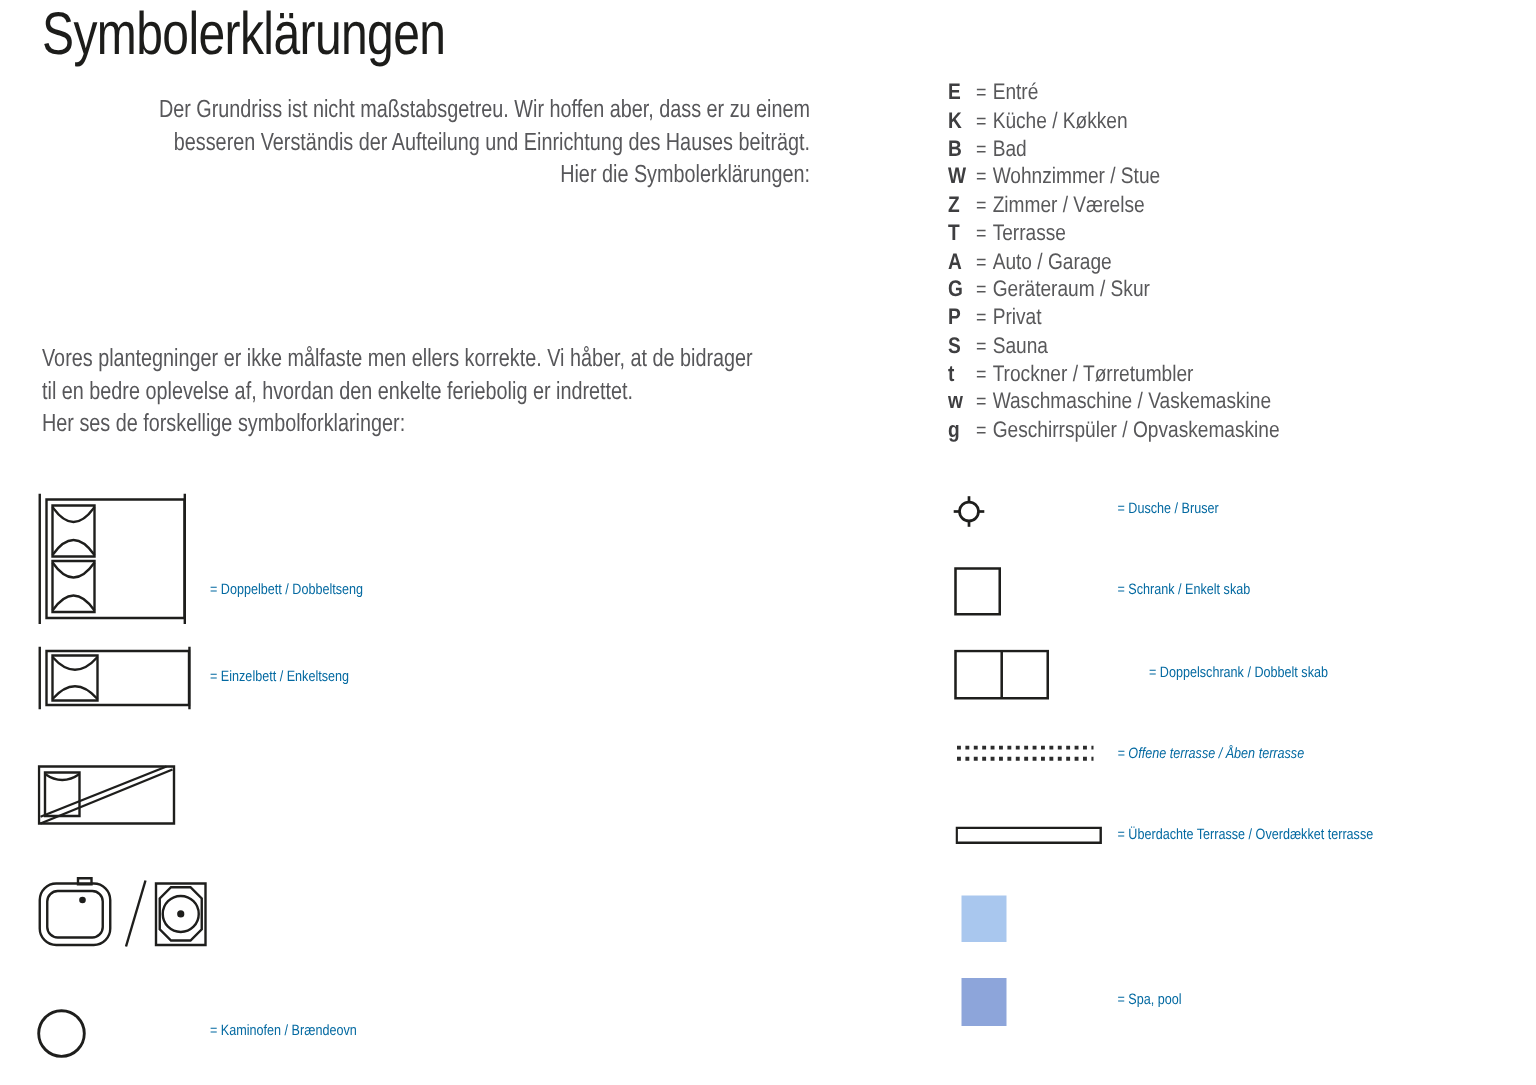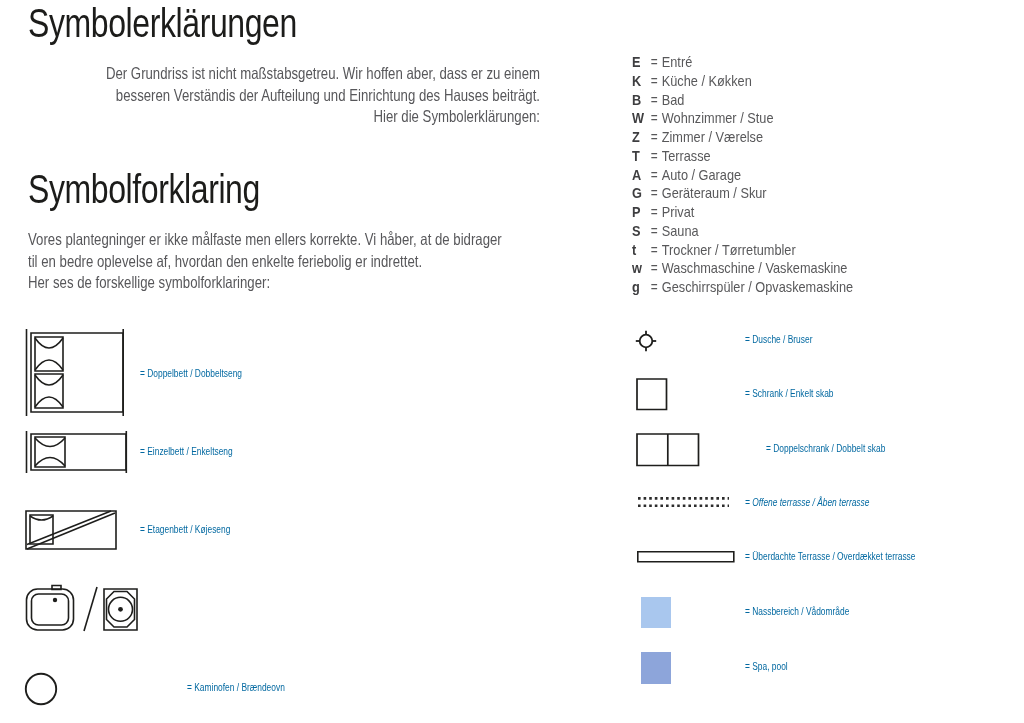--- a/index.html
+++ b/index.html
@@ -40,23 +40,20 @@
   <div class="abs" style="left:28px;top:1px;">
     <span class="h1 cond">Symbolerklärungen</span>
   </div>
 
   <div class="abs" style="left:28px;top:63px;text-align:right;">
     <span class="para cond">Der Grundriss ist nicht maßstabsgetreu. Wir hoffen aber, dass er zu einem
 besseren Verständis der Aufteilung und Einrichtung des Hauses beiträgt.
 Hier die Symbolerklärungen:</span>
   </div>
 
-  <div class="abs" style="left:28px;top:167px;">
-    <span class="h1 cond">Symbolforklaring</span>
-  </div>
 
   <div class="abs" style="left:28px;top:229px;">
     <span class="para cond">Vores plantegninger er ikke målfaste men ellers korrekte. Vi håber, at de bidrager
 til en bedre oplevelse af, hvordan den enkelte feriebolig er indrettet.
 Her ses de forskellige symbolforklaringer:</span>
   </div>
 
   <div class="abs codes">
     <div class="code-row">
       <span class="code-letter">E</span>
@@ -131,21 +128,21 @@
       <line class="stroke" x1="2.5" y1="0" x2="2.5" y2="87"></line>
       <line class="stroke" x1="99.2" y1="0" x2="99.2" y2="87"></line>
       <rect class="stroke" x="11" y="8" width="28" height="34"></rect>
       <path class="stroke" d="M11,9 Q25,29 39,9"></path>
       <path class="stroke" d="M11,41 Q25,21 39,41"></path>
       <rect class="stroke" x="11" y="45" width="28" height="34"></rect>
       <path class="stroke" d="M11,46 Q25,66 39,46"></path>
       <path class="stroke" d="M11,78 Q25,58 39,78"></path>
     </svg>
   </div>
-  <div class="abs sym-label" style="left:140px;top:364px;text-decoration:underline;">
+  <div class="abs sym-label" style="left:140px;top:384px;text-decoration:underline;">
     <span class="cond-mid">= Doppelbett / Dobbeltseng</span>
   </div>
 
   <div class="abs" style="left:24px;top:431px;">
     <svg class="icon" width="106" height="42" viewBox="0 0 106 42">
       <rect class="stroke" x="7" y="3" width="95" height="36"></rect>
       <line class="stroke" x1="2.5" y1="0" x2="2.5" y2="42"></line>
       <line class="stroke" x1="102.3" y1="0" x2="102.3" y2="42"></line>
       <rect class="stroke" x="11" y="6" width="30" height="30"></rect>
       <path class="stroke" d="M11,7 Q26,24 41,7"></path>
@@ -157,23 +154,20 @@
   </div>
 
   <div class="abs" style="left:25px;top:509px;">
     <svg class="icon" width="93" height="42" viewBox="0 0 93 42">
       <rect class="stroke" x="1" y="2" width="90" height="38"></rect>
       <rect class="stroke" x="5" y="6" width="23" height="29"></rect>
       <path class="stroke" d="M5,7 Q16.5,15 28,7"></path>
       <line class="stroke" x1="2" y1="40" x2="90" y2="4"></line>
       <line class="stroke" x1="2" y1="35.5" x2="86" y2="2"></line>
     </svg>
-  </div>
-  <div class="abs sym-label" style="left:140px;top:520px;">
-    <span class="cond-mid">= Etagenbett / Køjeseng</span>
   </div>
 
   <div class="abs" style="left:25px;top:584px;">
     <svg class="icon" width="113" height="50" viewBox="0 0 113 50">
       <rect class="stroke" x="27" y="1.5" width="9" height="4"></rect>
       <rect class="stroke" x="1.5" y="5" width="47" height="41" rx="11"></rect>
       <rect class="stroke" x="6.5" y="10" width="37" height="31" rx="7"></rect>
       <circle class="fill-dot" cx="30" cy="16" r="2.2"></circle>
       <line class="stroke" x1="59" y1="47" x2="72" y2="3"></line>
       <rect class="stroke" x="79" y="5" width="33" height="41"></rect>
@@ -181,21 +175,21 @@
       <circle class="stroke" cx="95.5" cy="25.3" r="12"></circle>
       <circle class="fill-dot" cx="95.5" cy="25.3" r="2.4"></circle>
     </svg>
   </div>
 
   <div class="abs" style="left:24px;top:672px;">
     <svg class="icon" width="34" height="34" viewBox="0 0 34 34">
       <circle class="stroke" cx="17" cy="17" r="15.2" style="stroke-width:1.9"></circle>
     </svg>
   </div>
-  <div class="abs sym-label" style="left:140px;top:678px;margin-left:47px;">
+  <div class="abs sym-label" style="left:140px;top:678px;">
     <span class="cond-mid">= Kaminofen / Brændeovn</span>
   </div>
 
   <div class="abs" style="left:634px;top:328px;">
     <svg class="icon" width="24" height="26" viewBox="0 0 24 26">
       <circle class="stroke" cx="12" cy="13" r="6.3" style="stroke-width:1.8"></circle>
       <line class="stroke" x1="12" y1="2.8" x2="12" y2="6.7" style="stroke-width:1.8"></line>
       <line class="stroke" x1="12" y1="19.3" x2="12" y2="23.2" style="stroke-width:1.8"></line>
       <line class="stroke" x1="1.8" y1="13" x2="5.7" y2="13" style="stroke-width:1.8"></line>
       <line class="stroke" x1="18.3" y1="13" x2="22.2" y2="13" style="stroke-width:1.8"></line>
@@ -237,22 +231,19 @@
   <div class="abs" style="left:637px;top:551px;">
     <svg class="icon" width="98" height="12" viewBox="0 0 98 12">
       <rect class="stroke" x="0.8" y="0.8" width="96" height="10"></rect>
     </svg>
   </div>
   <div class="abs sym-label" style="left:745px;top:547px;">
     <span class="cond-mid">= Überdachte Terrasse / Overdækket terrasse</span>
   </div>
 
   <div class="abs swatch" style="left: 641px; top: 597px; background-color: rgb(169, 199, 238);"></div>
-  <div class="abs sym-label" style="left:745px;top:602px;">
-    <span class="cond-mid">= Nassbereich / Vådområde</span>
-  </div>
 
   <div class="abs swatch" style="left: 641px; top: 652px; height: 32px; background-color: rgb(141, 165, 218);"></div>
   <div class="abs sym-label" style="left:745px;top:657px;">
     <span class="cond-mid">= Spa, pool</span>
   </div>
 
 </div>
 
 </body></html>

